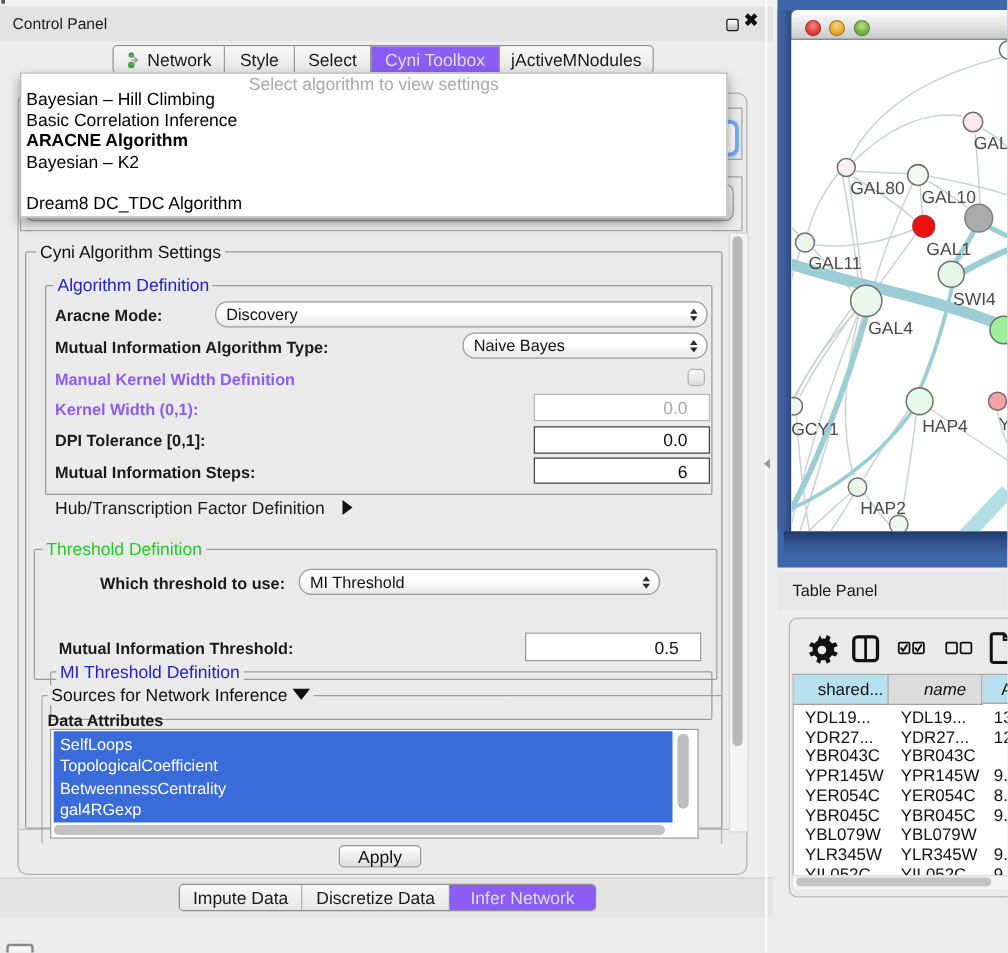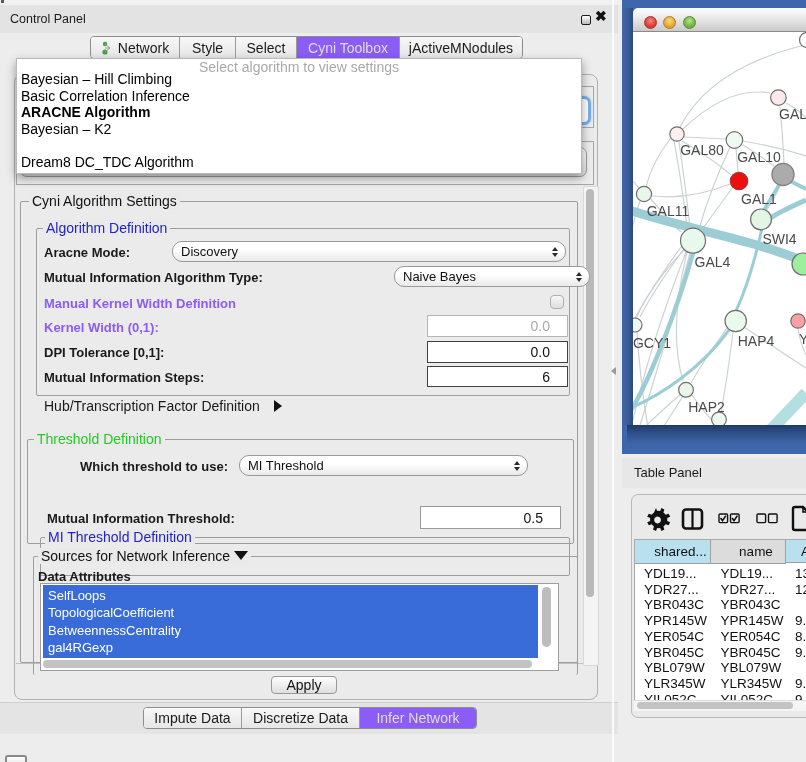--- a/index.html
+++ b/index.html
@@ -82,21 +82,21 @@
 
 <div class="abs group" style="left:36px;top:228px;width:532px;height:166px;">
   <div class="legend" style="left:6px;color:#2222cc;">Algorithm Definition</div>
 </div>
 <div class="abs lbl" style="left:44px;top:244.5px;">Aracne Mode:</div>
 <div class="abs combo" style="left:172px;top:241px;width:394px;height:21px;">Discovery<span class="carr">
       <i class="up"></i>
       <i class="dn"></i>
     </span></div>
 <div class="abs lbl" style="left:44px;top:270px;">Mutual Information Algorithm Type:</div>
-<div class="abs combo" style="left:370px;top:266px;width:196px;height:21px;margin-left:24px;">Naive Bayes<span class="carr">
+<div class="abs combo" style="left:370px;top:266px;width:196px;height:21px;">Naive Bayes<span class="carr">
       <i class="up"></i>
       <i class="dn"></i>
     </span></div>
 <div class="abs lbl dis" style="left:44px;top:295.5px;">Manual Kernel Width Definition</div>
 <div class="abs" style="left:550px;top:295px;width:12px;height:12px;background:linear-gradient(180deg,#f7f7f7,#dedede);border:1px solid #b0b0b0;border-radius:4px;"></div>
 <div class="abs lbl dis" style="left:44px;top:319.5px;">Kernel Width (0,1):</div>
 <div class="abs inp dis2" style="left:427px;top:315px;width:141px;height:22px;">0.0</div>
 <div class="abs lbl" style="left:44px;top:344.5px;">DPI Tolerance [0,1]:</div>
 <div class="abs inp" style="left:427px;top:341px;width:141px;height:22px;">0.0</div>
 <div class="abs lbl" style="left:44px;top:369.5px;">Mutual Information Steps:</div>
@@ -267,21 +267,21 @@
   <g stroke="#111" stroke-width="1.6" fill="none">
     <path d="M89.5,24 l2,2.6 l3.4,-5"></path>
     <path d="M101,24 l2,2.6 l3.4,-5"></path>
   </g>
   <path d="M164,13 h8 l5,5 v16 a2,2 0 0 1 -2,2 h-11 a2,2 0 0 1 -2,-2 v-19 a2,2 0 0 1 2,-2 z" fill="none" stroke="#111" stroke-width="2.4"></path>
   <path d="M172,13 v5 h5" fill="none" stroke="#111" stroke-width="1.6"></path>
 </svg>
 
 <div class="abs" style="left:634px;top:539px;width:172px;height:171px;background:#fff;border-left:1px solid #a9a9a9;border-top:1px solid #a9a9a9;overflow:hidden;font-size:13.5px;color:#111;">
   <div style="position:absolute;left:0;top:0;width:75px;height:23px;background:#b9e0ee;border-right:1px solid #9f9f9f;border-bottom:1px solid #9f9f9f;text-align:center;line-height:23px;text-indent:16px;">shared...</div>
-  <div style="position:absolute;left:76px;top:0;width:74px;height:23px;background:#dcdcdc;border-right:1px solid #9f9f9f;border-bottom:1px solid #9f9f9f;text-align:center;line-height:23px;text-indent:16px;">name</div>
+  <div style="position:absolute;left:76px;top:0;width:74px;height:23px;background:#dcdcdc;border-right:1px solid #9f9f9f;border-bottom:1px solid #9f9f9f;text-align:center;line-height:23px;text-indent:16px;font-style:italic;">name</div>
   <div style="position:absolute;left:151px;top:0;width:30px;height:23px;background:#b9e0ee;border-bottom:1px solid #9f9f9f;line-height:23px;padding-left:15px;box-sizing:border-box;overflow:hidden;">A</div>
   <div class="trow" style="top:26px;">
       <span>YDL19...</span>
       <span>YDL19...</span>
       <b>13</b>
     </div>
   <div class="trow" style="top:41.7px;">
       <span>YDR27...</span>
       <span>YDR27...</span>
       <b>12</b>

